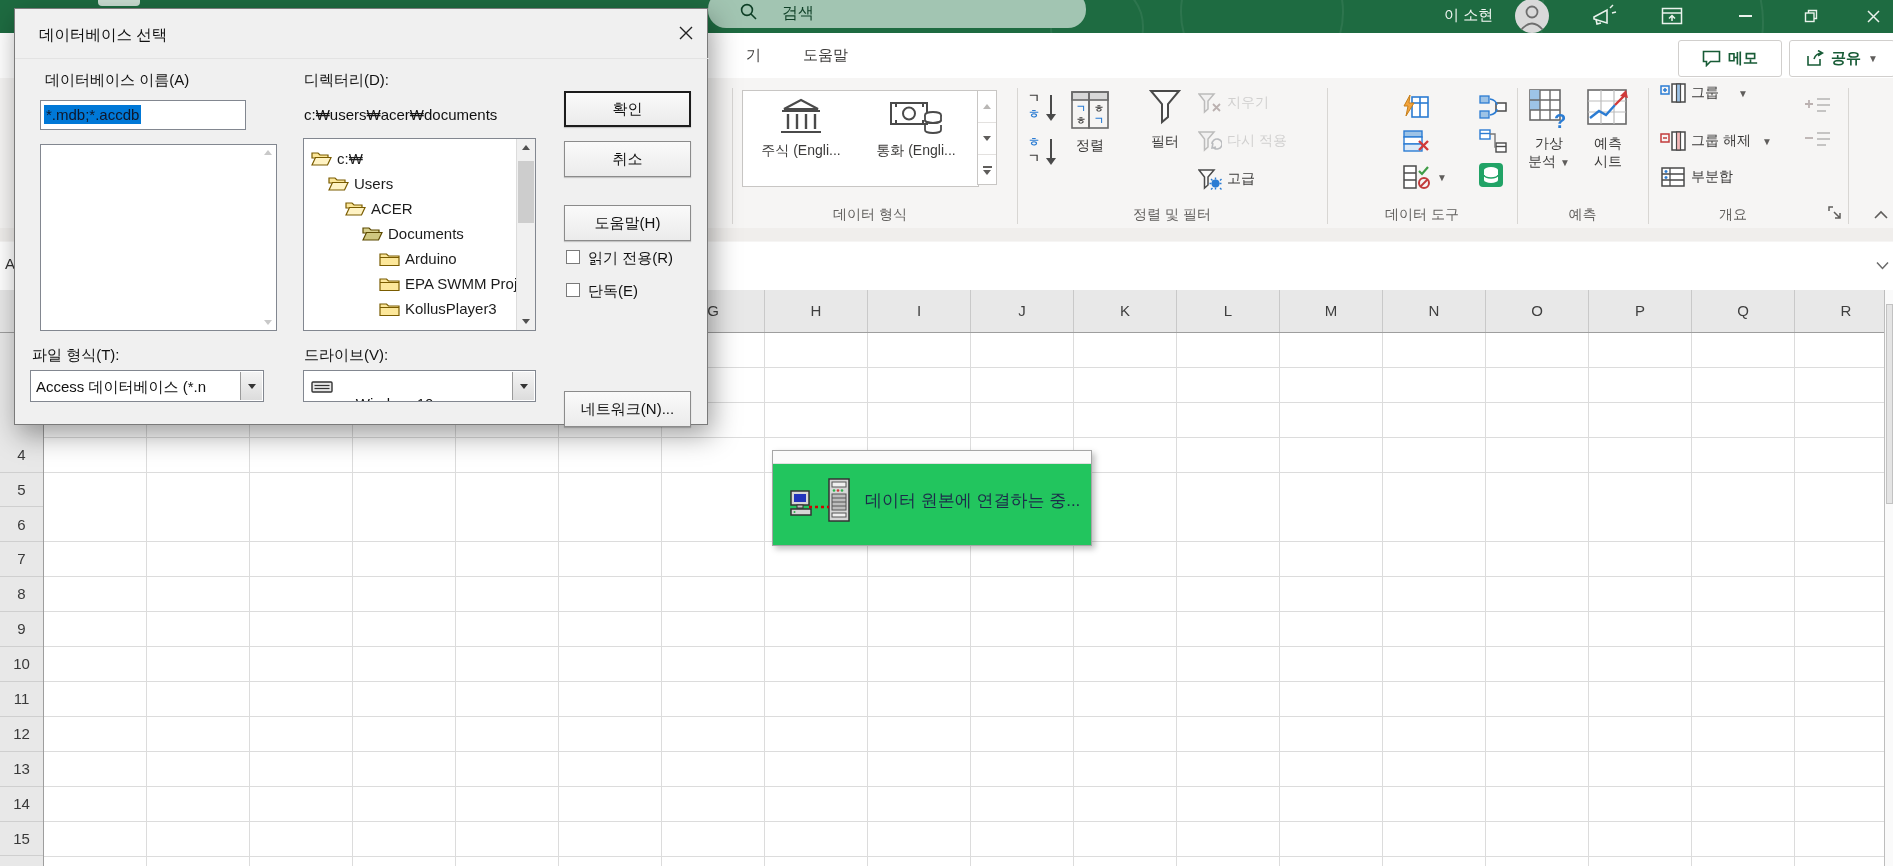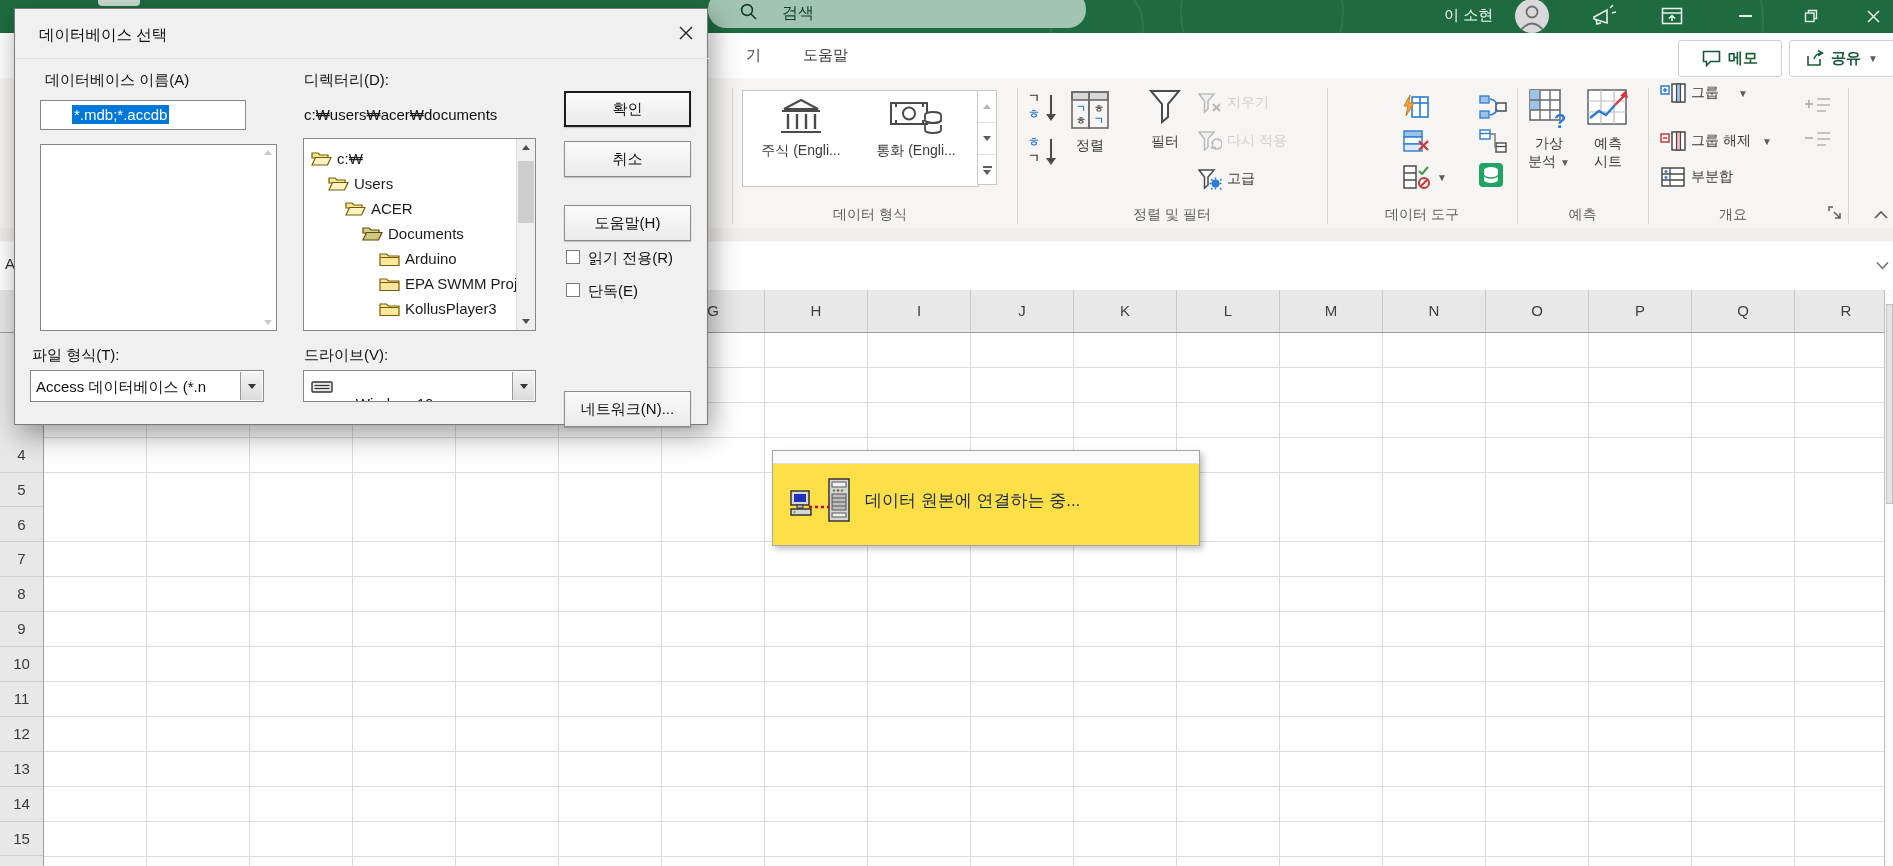--- a/index.html
+++ b/index.html
@@ -51,21 +51,21 @@
   .sunken{background:#fff;border:1px solid #828790;box-sizing:border-box;}
   .win-btn{position:absolute;left:549px;width:127px;height:36px;background:linear-gradient(#fafafa,#ebebeb);
            border:1px solid #8b8b8b;box-shadow:0 1px 1px rgba(0,0,0,.18);font-size:15px;color:#111;
            display:flex;align-items:center;justify-content:center;box-sizing:border-box;font-family:inherit;margin-top:24px;}
   .combo-btn{position:absolute;right:1px;top:1px;width:21px;height:28px;background:linear-gradient(#f4f4f4,#dcdcdc);
              border-left:1px solid #9a9a9a;display:flex;align-items:center;justify-content:center;}
   .chkbox{position:absolute;width:14px;height:14px;background:#fff;border:1px solid #7a7a7a;box-sizing:border-box;}
   .folder-item{position:relative;height:25px;display:flex;align-items:center;font-size:15px;color:#1c1c1c;white-space:nowrap;}
   .folder-item svg{margin-right:5px;flex:none;}
   
-  #popup{left:772px;top:450px;width:428px;height:96px;background:#fde047;border:1px solid #a6a6a6;
+  #popup{left:772px;top:450px;width:320px;height:96px;background:#22c55e;border:1px solid #a6a6a6;
          box-shadow:3px 3px 6px rgba(0,0,0,.25);box-sizing:border-box;z-index:40;}
   #popup .strip{position:absolute;left:0;top:0;width:100%;height:12px;background:#fbfbfb;border-bottom:1px solid #e0e0e0;}
   #popup .ptext{position:absolute;left:92px;top:38px;font-size:17px;color:#1c2b4a;}
   
   .sb-track{position:absolute;background:#f0f0f0;}
   .sb-thumb{position:absolute;background:#cdcdcd;}
 </style>
 </head>
 <body>
 
@@ -456,21 +456,21 @@
     <span style="position:absolute;left:24px;top:16px;font-size:15.5px;color:#111;">데이터베이스 선택</span>
     <div class="abs winbtn" style="left:652px;top:8px;width:38px;height:32px;">
       <svg width="14" height="14" viewBox="0 0 14 14">
         <path d="M1,1 L13,13 M13,1 L1,13" stroke="#222" stroke-width="1.4"></path>
       </svg>
     </div>
     <div class="abs" style="left:0;top:49px;width:694px;height:1px;background:#e3e3e3;"></div>
 
     <span class="dlg-label" style="left:30px;top:62px;">데이터베이스 이름(A)</span>
     <div class="abs sunken" style="left:25px;top:91px;width:206px;height:30px;">
-      <span style="position:absolute;left:3px;top:4px;font-size:15px;background:#0078d7;color:#ffffff;padding:1px 2px;margin-left:28px;">*.mdb;*.accdb</span>
+      <span style="position:absolute;left:3px;top:4px;font-size:15px;background:#0078d7;color:#0f172a;padding:1px 2px;">*.mdb;*.accdb</span>
     </div>
     <div class="abs sunken" style="left:25px;top:135px;width:237px;height:187px;">
       <div class="abs" style="right:4px;top:5px;">
           <div class="tri-up" style="border-bottom-color:#c9c9c9;"></div>
         </div>
       <div class="abs" style="right:4px;bottom:5px;">
           <div class="tri-down" style="border-top-color:#c9c9c9;"></div>
         </div>
     </div>
 

